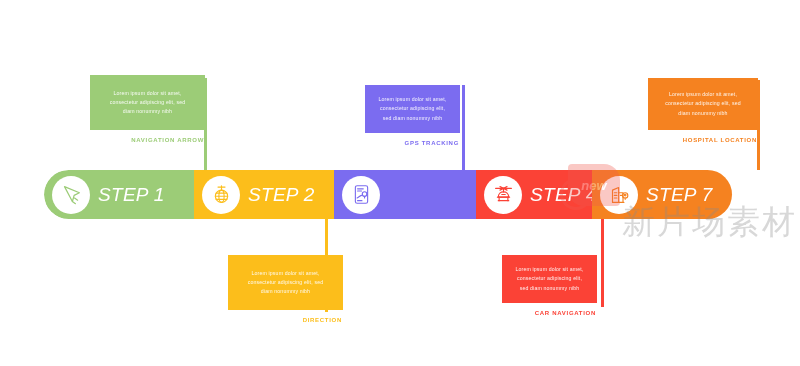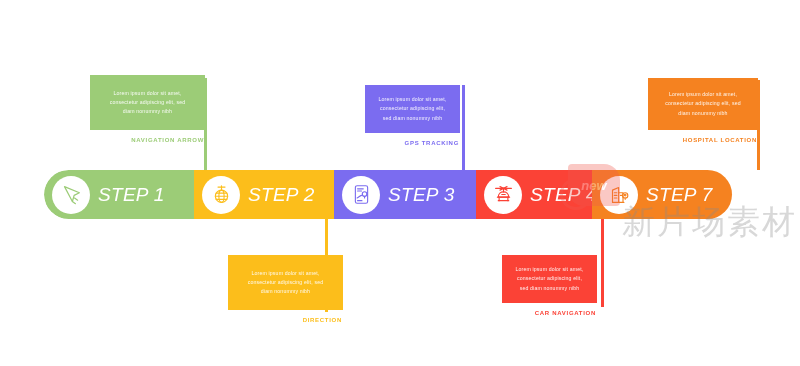--- a/index.html
+++ b/index.html
@@ -244,21 +244,20 @@
         <svg viewBox="0 0 24 24" fill="none" stroke="#7b6cf0" stroke-width="1.3" stroke-linecap="round" stroke-linejoin="round">
           <rect x="5" y="2" width="14" height="20" rx="2"></rect>
           <path d="M7.5 5.5 H14"></path>
           <path d="M7.5 8 H12"></path>
           <path d="M7.5 19 H12.5"></path>
           <path d="M7 16 C9 15 10 13.5 12 13"></path>
           <circle cx="15.5" cy="11.5" r="2.6"></circle>
           <path d="M15.5 14.1 L15.5 16"></path>
         </svg>
       </div>
-      <div class="step-label">STEP 3</div>
     </div>
 
     <div class="step-seg" style="background:#fb4236; width:116px;">
       <div class="step-circle">
         <svg viewBox="0 0 24 24" fill="none" stroke="#fb4236" stroke-width="1.3" stroke-linecap="round" stroke-linejoin="round">
           <path d="M3 5 H21"></path>
           <path d="M12 5 V9"></path>
           <path d="M8 3 L16 7"></path>
           <path d="M16 3 L8 7"></path>
           <path d="M6 15 C6 11 9 9 12 9 C15 9 18 11 18 15 Z"></path>

